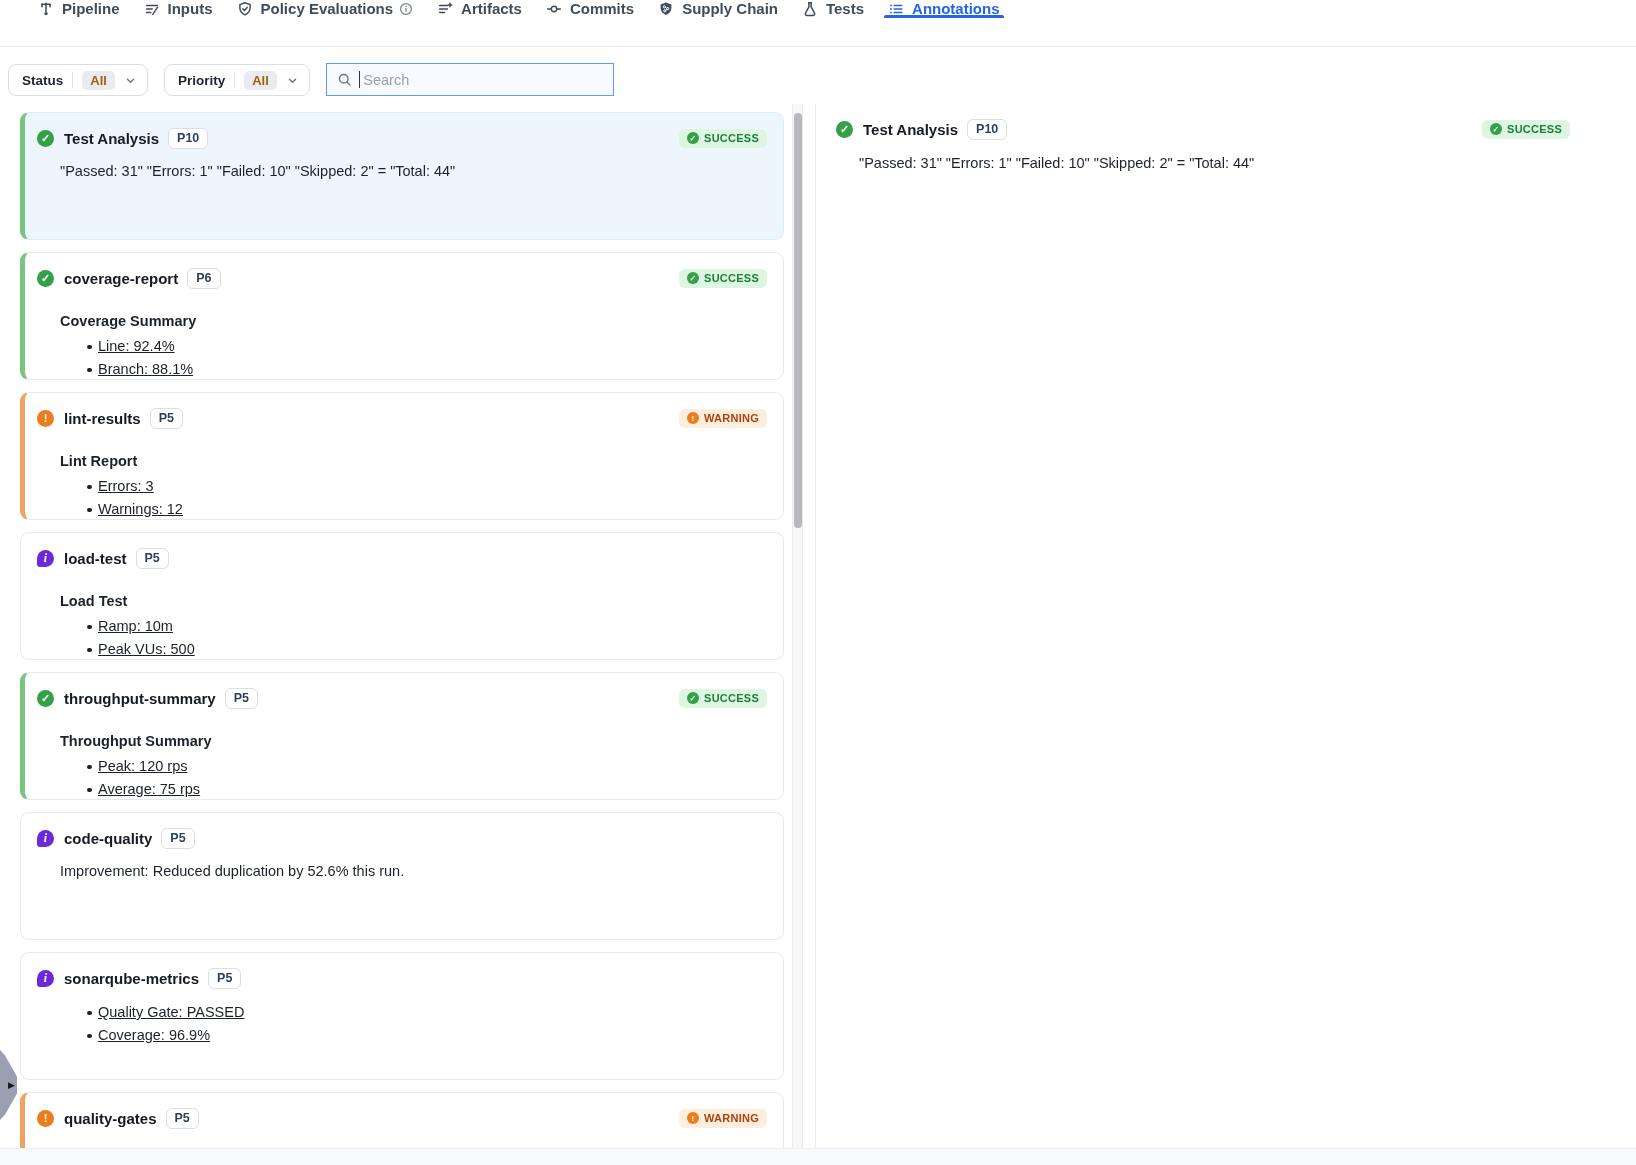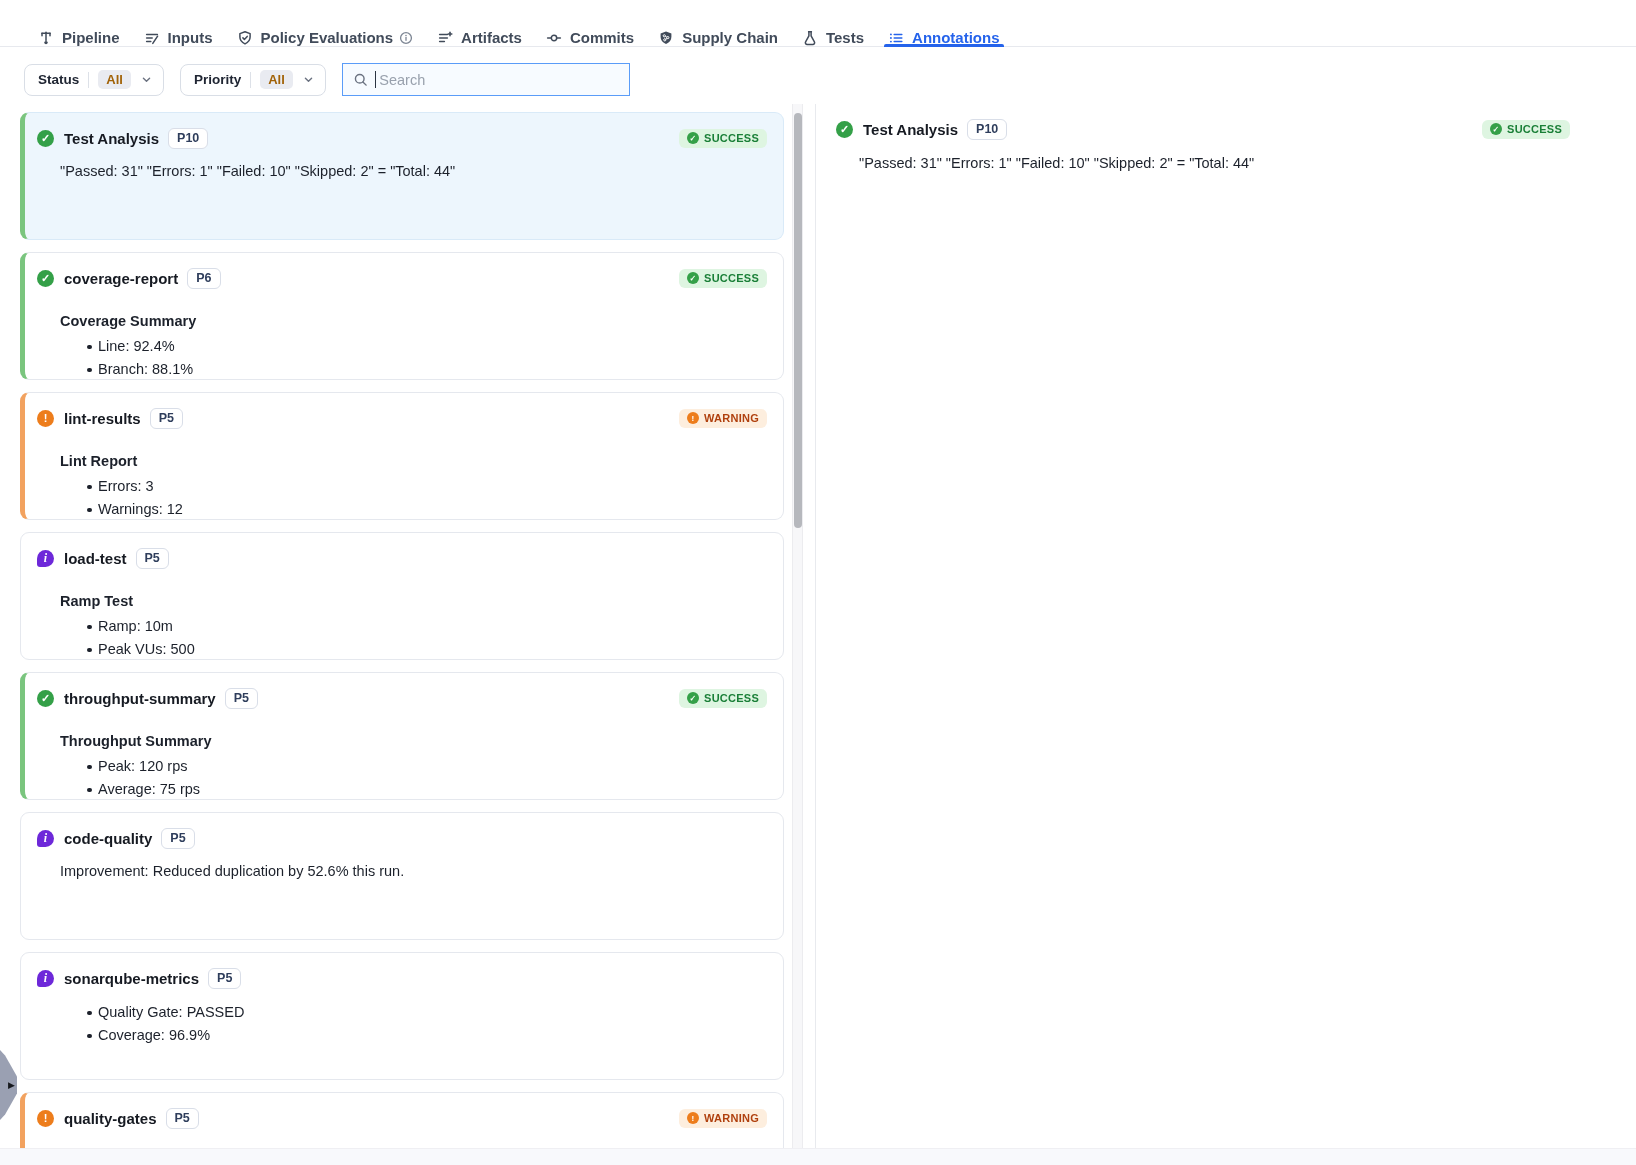--- a/index.html
+++ b/index.html
@@ -1,32 +1,32 @@
 <!DOCTYPE html>
 <html><head>
 <meta charset="utf-8">
 <style>
   * { box-sizing: border-box; }
   html,body { margin:0; padding:0; width:1636px; height:1165px; overflow:hidden;
     font-family:"Liberation Sans", sans-serif; background:#fff; color:#1c212b; }
 
   
-  .tabbar { height:47px; border-bottom:1px solid #e7e9ee; display:flex; align-items:flex-end;
+  .tabbar { height:47px; border-bottom:1px solid #e7e9ee; display:flex; align-items:flex-start;
     padding-left:26px; background:#fff; }
   .tab { display:flex; align-items:center; gap:8px; padding:0 12px; font-size:15px;
     font-weight:600; color:#414b5a; position:relative; white-space:nowrap; cursor:pointer; }
   .tab .ticon { display:flex; align-items:center; }
   .tab .ticon svg { display:block; }
   .tab .tinfo { color:#7d8694; margin-left:-2px; }
   .tab.active { color:#2563eb; }
   .tab.active::after { content:""; position:absolute; left:8px; right:8px; bottom:-1px;
     height:3px; background:#2563eb; border-radius:2px 2px 0 0; }
 
   
-  .filters { display:flex; align-items:center; padding:16px 0 0 24px; }
+  .filters { display:flex; align-items:flex-end; padding:16px 0 0 8px; }
   .fbtn { height:32px; border:1px solid #d9dee6; border-radius:8px; background:#fff;
     display:flex; align-items:center; gap:9px; padding:0 10px 0 13px; margin-right:16px; cursor:pointer; }
   .fbtn .lbl { font-weight:700; font-size:13.5px; color:#202633; }
   .fbtn .sep { width:1px; height:16px; background:#dde1e8; }
   .fbtn .pill { background:#e9ebf1; border-radius:5px; padding:2px 8px; font-weight:600;
     font-size:13px; color:#a16207; }
   .fbtn .chev { color:#6b7280; display:flex; }
   .search { position:relative; width:288px; height:33px; border:1.5px solid #5a9cf8;
     border-radius:0; background:#f7fbff; display:flex; align-items:center; padding:0 8px 0 10px; }
   .search .sic { color:#6b7280; display:flex; margin-right:7px; }
@@ -69,21 +69,21 @@
   .status-badge.success { background:#def5e1; color:#1a7f37; }
   .status-badge.warning { background:#fdeede; color:#b0400e; }
   .bdot { width:12px; height:12px; border-radius:50%; display:flex; align-items:center;
     justify-content:center; color:#fff; font-size:8px; font-weight:700; }
   .bdot.success { background:#34a048; }
   .bdot.warning { background:#ed7d1c; }
   .cbody { margin:11px 0 0 23px; font-size:14.5px; color:#1c212b; }
   .cbody .btext { line-height:21px; }
   .cbody .bheading { font-weight:700; line-height:22px;margin-top:20px; }
   .cbody ul { margin:3px 0 0; padding:0; list-style:none; }
-  .cbody li { position:relative; padding-left:38px; line-height:23px; }
+  .cbody li { position:relative; padding-left:38px; line-height:23px;text-decoration:underline; }
   .cbody li::before { content:""; position:absolute; left:27px; top:9.5px; width:4.5px;
     height:4.5px; border-radius:50%; background:#1c212b; }
 
   
   .dhead { display:flex; align-items:center; gap:6px; height:24px; padding:0 66px 0 20px; margin-top:13px; }
   .dbody { margin:12px 66px 0 43px; font-size:14.5px; line-height:21px; color:#1c212b; }
 
   
   .edge-handle { position:absolute; left:0; top:1050px; width:17px; height:70px;
     background:#9aa0b2; clip-path:polygon(0 0, 30% 8%, 100% 38%, 100% 62%, 30% 92%, 0 100%);
@@ -281,21 +281,21 @@
       </div>
     </div>
     <div class="card acc-info">
       <div class="chead">
         <span class="sicon info">i</span>
         <span class="ctitle">load-test</span>
         <span class="pbadge">P5</span>
         <span class="spacer"></span>
       </div>
       <div class="cbody">
-        <div class="bheading">Ramp Test</div>
+        <div class="bheading">Load Test</div>
         <ul>
           <li>Ramp: 10m</li>
           <li>Peak VUs: 500</li>
         </ul>
       </div>
     </div>
     <div class="card acc-success">
       <div class="chead">
         <span class="sicon success">✓</span>
         <span class="ctitle">throughput-summary</span>

